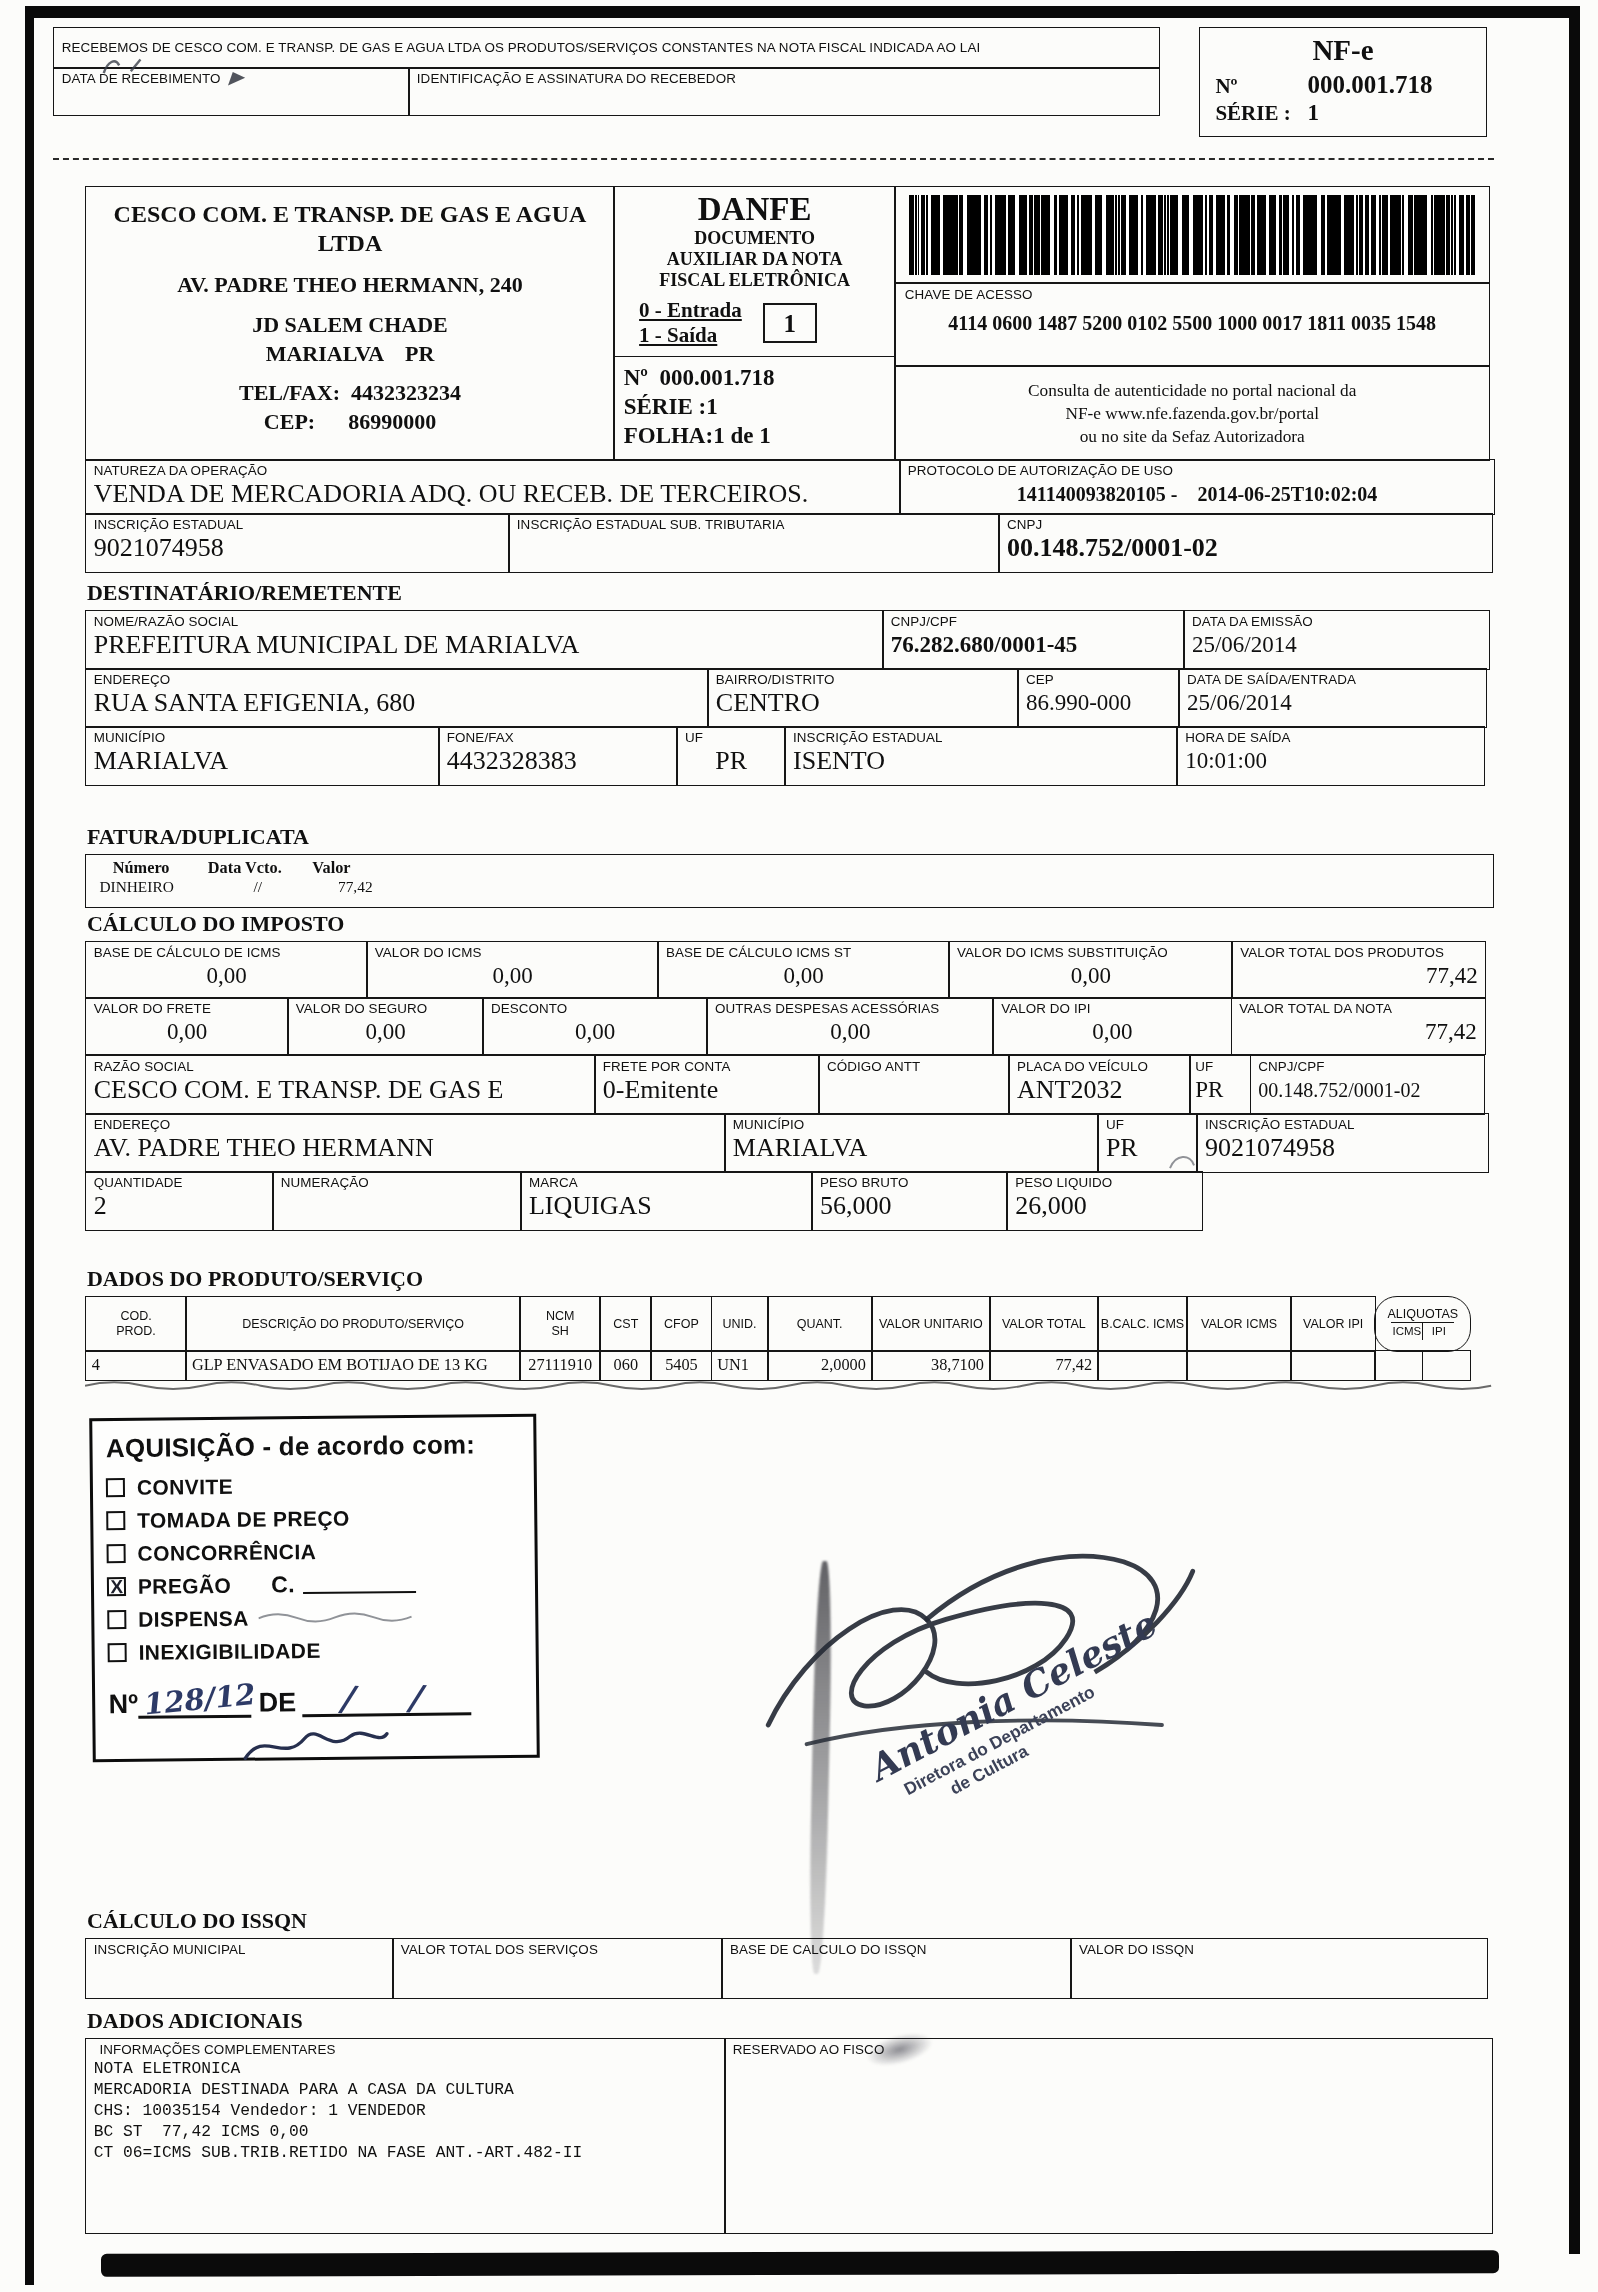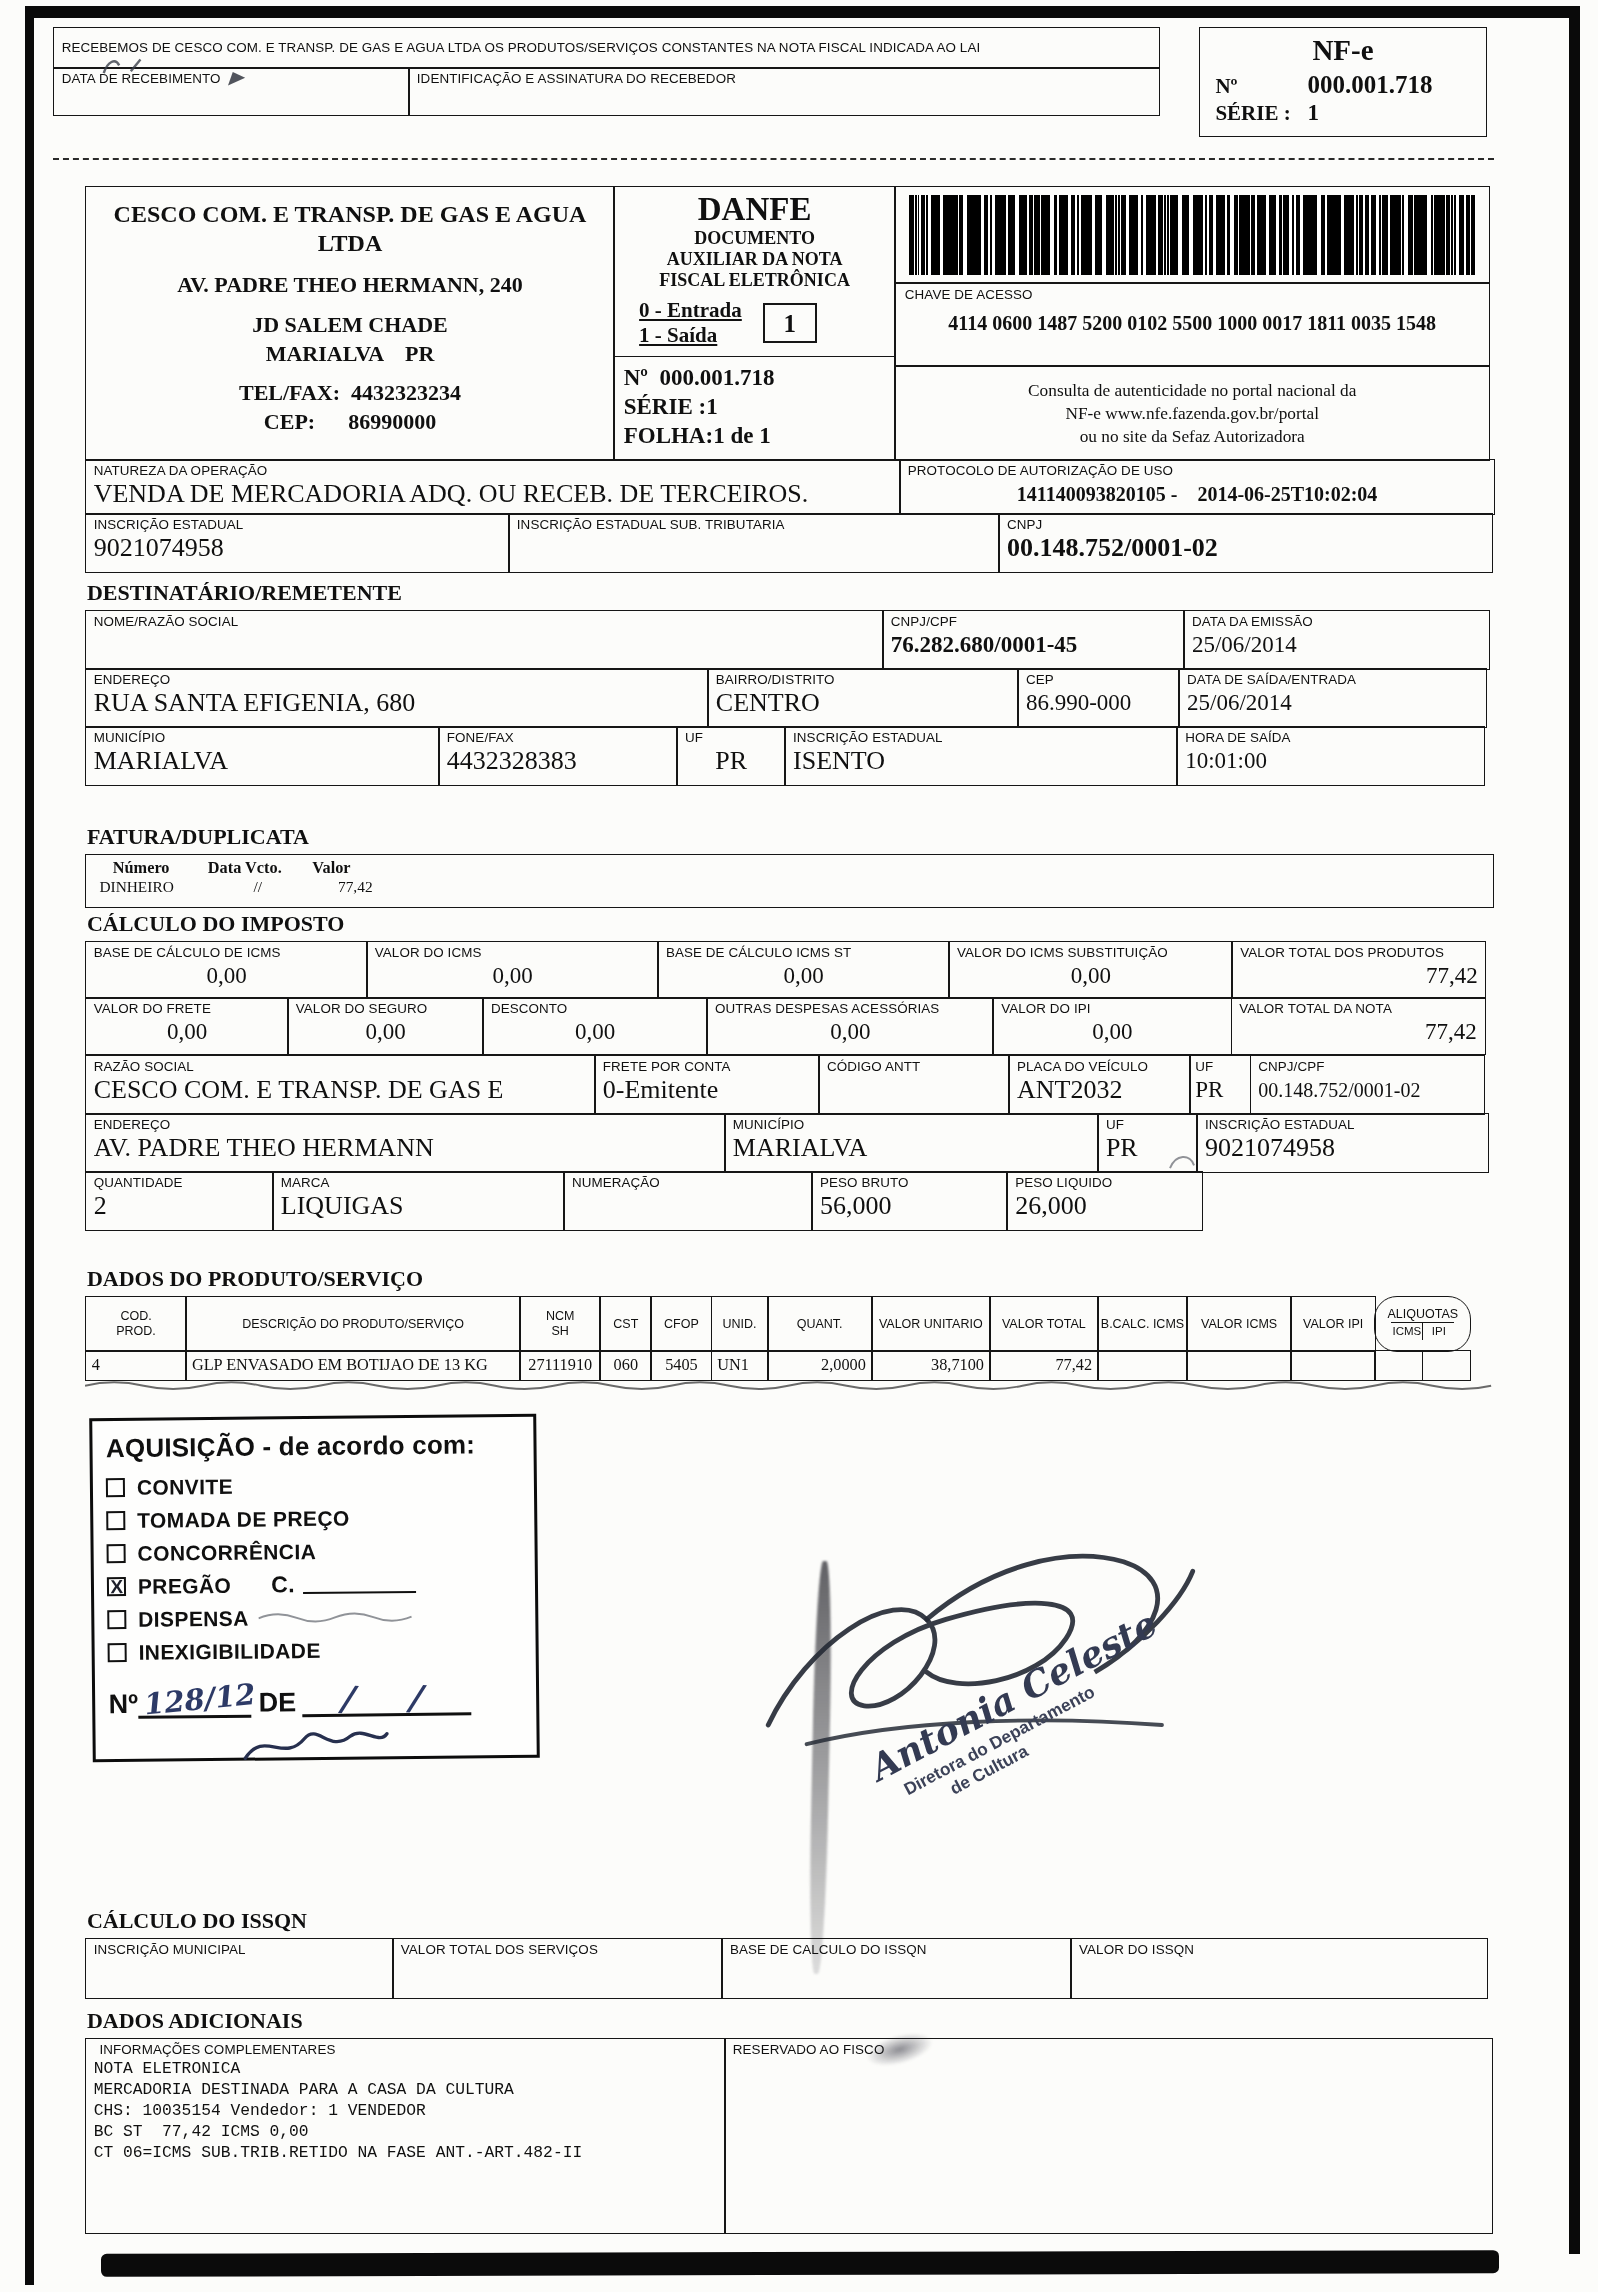--- a/index.html
+++ b/index.html
@@ -211,20 +211,21 @@
       <span class="vl b">00.148.752/0001-02</span>
     </div>
   </div>
 </div>
 
 <div class="abs" style="left:85px;top:580px;width:1409px">
   <div class="sect-title">DESTINATÁRIO/REMETENTE</div>
   <div class="fr h62">
     <div class="cl" style="flex:0 0 799px">
       <span class="lb">NOME/RAZÃO SOCIAL</span>
+      <span class="vl">PREFEITURA MUNICIPAL DE MARIALVA</span>
     </div>
     <div class="cl" style="flex:0 0 303px">
       <span class="lb">CNPJ/CPF</span>
       <span class="vl sm b">76.282.680/0001-45</span>
     </div>
     <div class="cl" style="flex:0 0 307px">
       <span class="lb">DATA DA EMISSÃO</span>
       <span class="vl sm">25/06/2014</span>
     </div>
   </div>
@@ -383,27 +384,27 @@
     <div class="cl" style="flex:0 0 293px">
       <span class="lb">INSCRIÇÃO ESTADUAL</span>
       <span class="vl">9021074958</span>
     </div>
   </div>
   <div class="fr h62">
     <div class="cl" style="flex:0 0 189px">
       <span class="lb">QUANTIDADE</span>
       <span class="vl">2</span>
     </div>
+    <div class="cl" style="flex:0 0 250px">
+      <span class="lb">NUMERAÇÃO</span>
+      <span class="vl"></span>
+    </div>
     <div class="cl" style="flex:0 0 293px">
       <span class="lb">MARCA</span>
       <span class="vl">LIQUIGAS</span>
-    </div>
-    <div class="cl" style="flex:0 0 250px">
-      <span class="lb">NUMERAÇÃO</span>
-      <span class="vl"></span>
     </div>
     <div class="cl" style="flex:0 0 197px">
       <span class="lb">PESO BRUTO</span>
       <span class="vl">56,000</span>
     </div>
     <div class="cl" style="flex:0 0 197px">
       <span class="lb">PESO LIQUIDO</span>
       <span class="vl">26,000</span>
     </div>
   </div>

